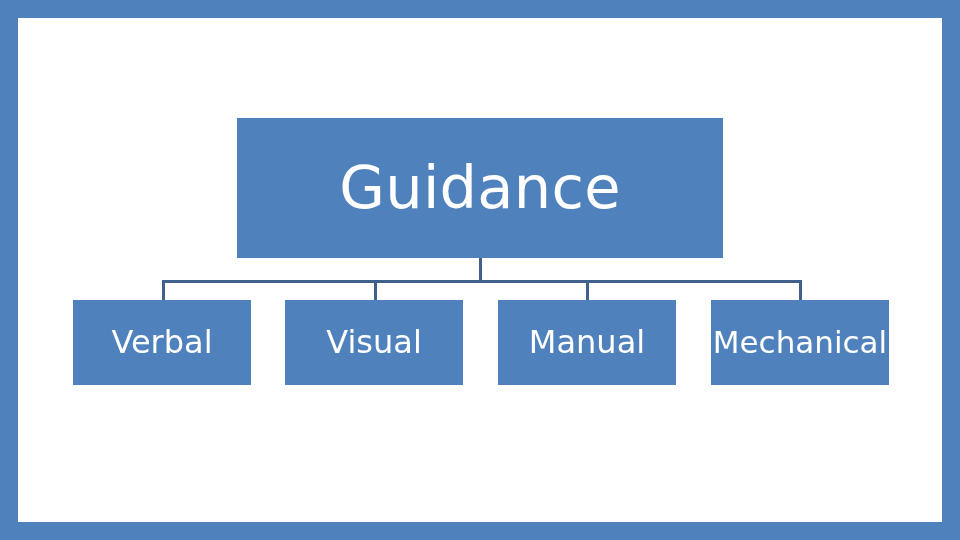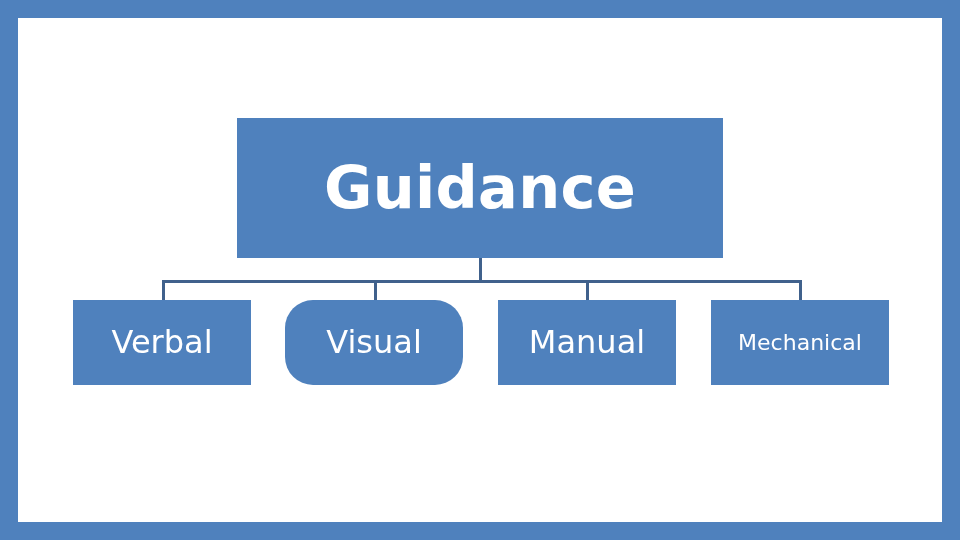--- a/index.html
+++ b/index.html
@@ -45,33 +45,33 @@
     line-height: 1.05;
     overflow: hidden;
     white-space: nowrap;
   }
   .node-root {
     left: 237px;
     top: 118px;
     width: 486px;
     height: 140px;
     font-size: 59px;
-    font-weight: 700;
+    font-weight: 400;
     letter-spacing: 0.3px;
   }
   .node-child {
     top: 300px;
     height: 85px;
     font-size: 32px;
     font-weight: 400;
   }
   .node-child-0 { left: 73px;  width: 178px; }
-  .node-child-1 { left: 285px; width: 178px; border-radius: 28px; }
+  .node-child-1 { left: 285px; width: 178px; }
   .node-child-2 { left: 498px; width: 178px; align-items: center; }
-  .node-child-3 { left: 711px; width: 178px; font-size: 22px; }
+  .node-child-3 { left: 711px; width: 178px; font-size: 31px; }
 
   .connector {
     position: absolute;
     background: #40618c;
   }
   .conn-stem {
     left: 479px;
     top: 258px;
     width: 3px;
     height: 23px;

